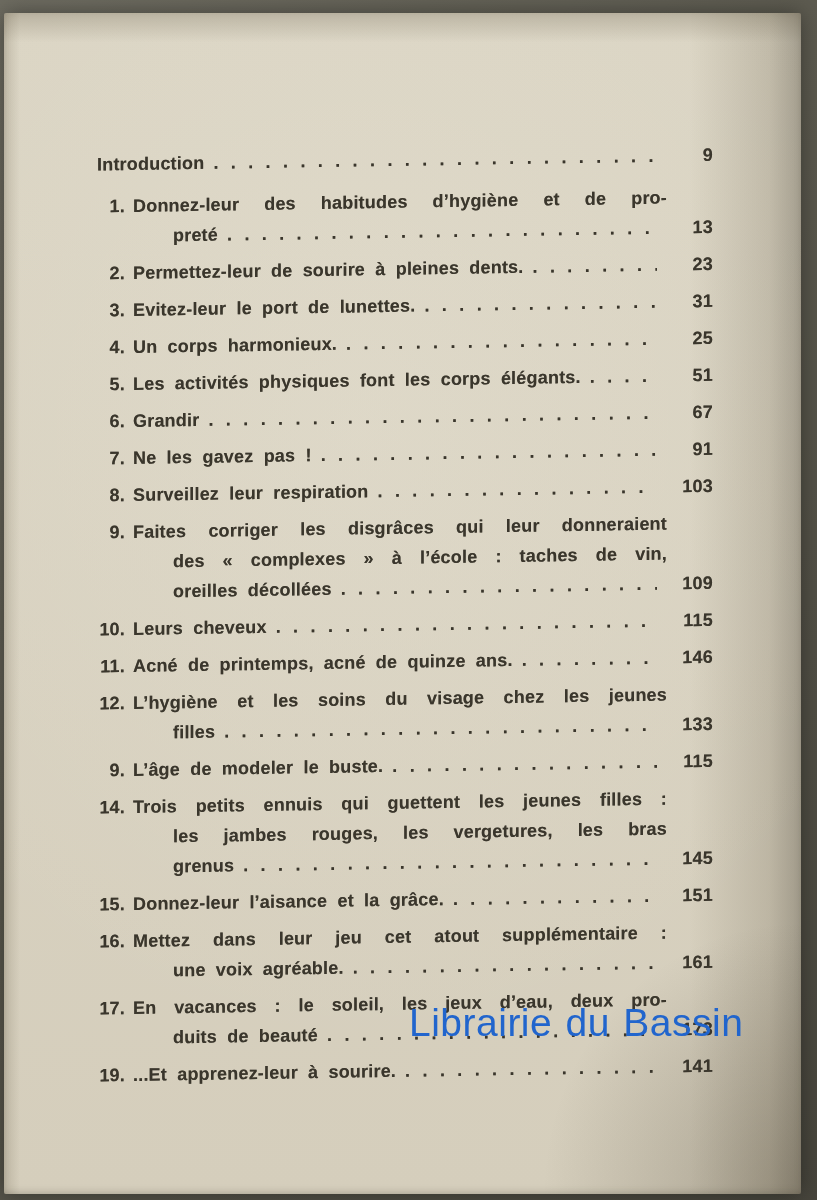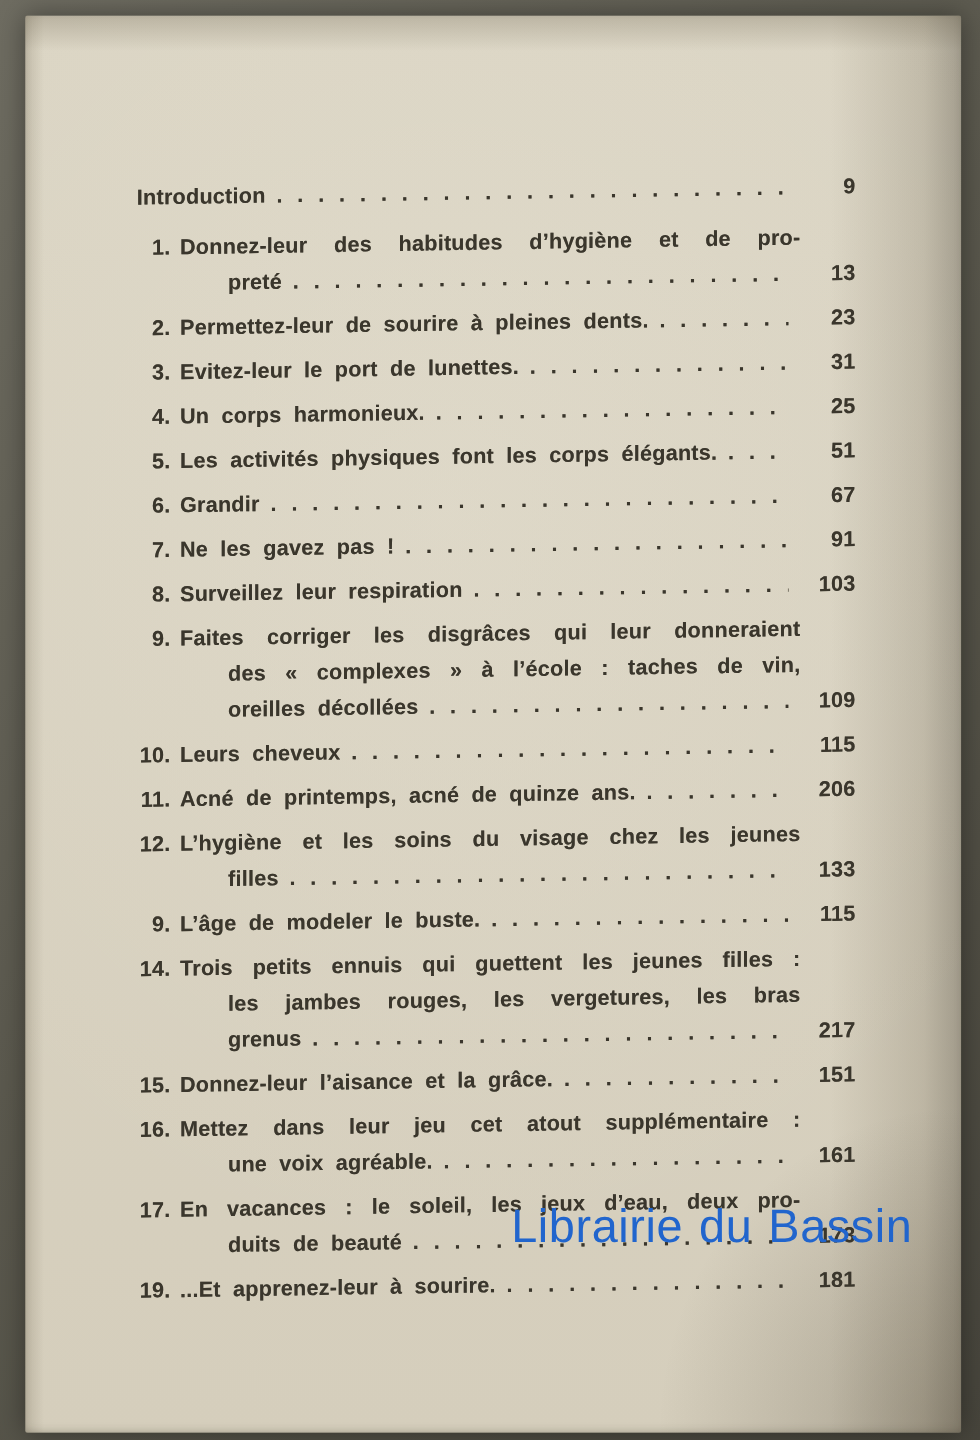--- a/index.html
+++ b/index.html
@@ -12,21 +12,20 @@
     position:absolute;left:4px;top:13px;right:16px;bottom:6px;
     background:
       radial-gradient(ellipse 120% 90% at 45% 35%, rgba(252,250,240,0.14), rgba(0,0,0,0) 60%),
       radial-gradient(45% 32% at 100% 100%, rgba(60,52,36,0.30), rgba(0,0,0,0) 72%),
       linear-gradient(to right, rgba(0,0,0,0) 86%, rgba(73,63,43,0.18) 96%, rgba(47,41,28,0.32) 100%),
       linear-gradient(to bottom, rgba(82,72,50,0.25) 0%, rgba(0,0,0,0) 2.5%),
       linear-gradient(to right, rgba(90,80,58,0.20) 0%, rgba(0,0,0,0) 2%),
       linear-gradient(#dbd5c4,#d5cebc);
     border-radius:2px;
     box-shadow:0 0 22px rgba(0,0,0,0.38), inset 0 -3px 8px -3px rgba(55,48,33,0.35);
-    margin-left:17px;
   }
   .toc{
     position:absolute;left:0;top:0;right:0;
     padding:138px 88px 0 93px;
     color:var(--ink,#3a362c);
     font-size:18px;font-weight:700;letter-spacing:0.2px;word-spacing:5px;
     transform:skewY(-0.9deg);transform-origin:0 0;
     text-shadow:0 0 0.5px rgba(58,54,44,0.55);
   }
   .entry{margin-bottom:7px;}
@@ -149,21 +148,21 @@
           <span class="txt">Leurs cheveux</span>
           <span class="leader">. . . . . . . . . . . . . . . . . . . . . . . . . . . . . . . . . . . . . . . . . . . . . . . . . . . . . . . . . . . .</span>
           <span class="pg">115</span>
         </div>
       </div>
       <div class="entry">
         <div class="line">
           <span class="num">11.</span>
           <span class="txt">Acné de printemps, acné de quinze ans.</span>
           <span class="leader">. . . . . . . . . . . . . . . . . . . . . . . . . . . . . . . . . . . . . . . . . . . . . . . . . . . . . . . . . . . .</span>
-          <span class="pg">206</span>
+          <span class="pg">146</span>
         </div>
       </div>
       <div class="entry">
         <div class="line">
           <span class="num">12.</span>
           <span class="txt jl">L’hygiène et les soins du visage chez les jeunes</span>
           <span class="pg"></span>
         </div>
         <div class="line">
           <span class="num"></span>
@@ -188,21 +187,21 @@
         </div>
         <div class="line">
           <span class="num"></span>
           <span class="txt ind jl">les jambes rouges, les vergetures, les bras</span>
           <span class="pg"></span>
         </div>
         <div class="line">
           <span class="num"></span>
           <span class="txt ind">grenus</span>
           <span class="leader">. . . . . . . . . . . . . . . . . . . . . . . . . . . . . . . . . . . . . . . . . . . . . . . . . . . . . . . . . . . .</span>
-          <span class="pg">217</span>
+          <span class="pg">145</span>
         </div>
       </div>
       <div class="entry">
         <div class="line">
           <span class="num">15.</span>
           <span class="txt">Donnez-leur l’aisance et la grâce.</span>
           <span class="leader">. . . . . . . . . . . . . . . . . . . . . . . . . . . . . . . . . . . . . . . . . . . . . . . . . . . . . . . . . . . .</span>
           <span class="pg">151</span>
         </div>
       </div>
@@ -230,18 +229,18 @@
           <span class="txt ind">duits de beauté</span>
           <span class="leader">. . . . . . . . . . . . . . . . . . . . . . . . . . . . . . . . . . . . . . . . . . . . . . . . . . . . . . . . . . . .</span>
           <span class="pg">173</span>
         </div>
       </div>
       <div class="entry">
         <div class="line">
           <span class="num">19.</span>
           <span class="txt">...Et apprenez-leur à sourire.</span>
           <span class="leader">. . . . . . . . . . . . . . . . . . . . . . . . . . . . . . . . . . . . . . . . . . . . . . . . . . . . . . . . . . . .</span>
-          <span class="pg">181</span>
+          <span class="pg">141</span>
         </div>
       </div>
     </div>
   <div class="watermark">Librairie du Bassin</div>
 </div>
 
 </body></html>

